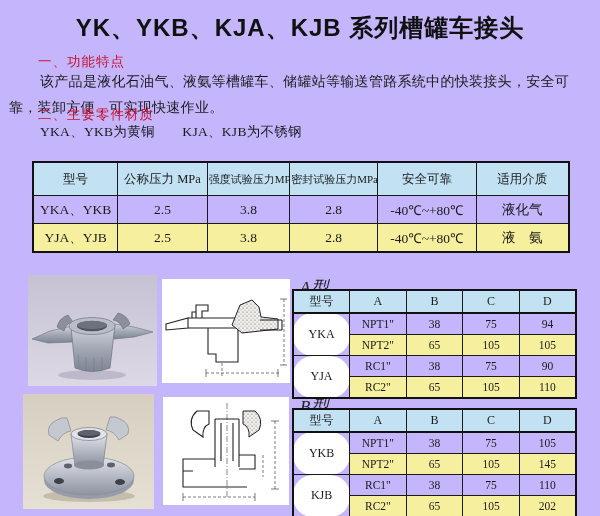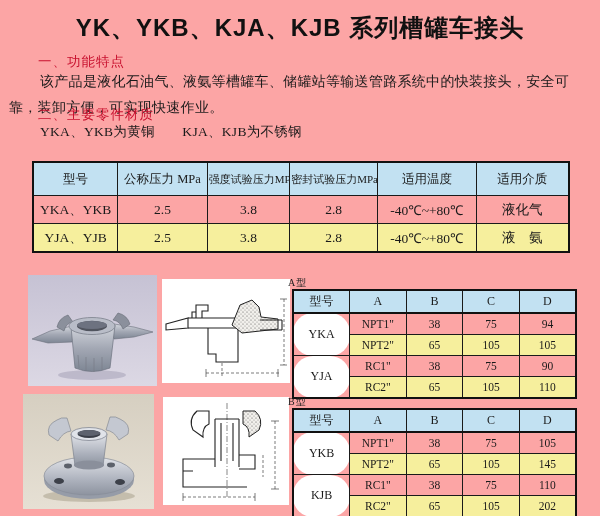--- a/index.html
+++ b/index.html
@@ -1,18 +1,18 @@
 <!DOCTYPE html>
 <html style="--heading-red: #c8102e; --table-header-blue: #c2e1f2; --row-yellow: #f6ef9d;"><head>
 <meta charset="utf-8">
 <style>
   html,body{margin:0;padding:0;background:#f3f3f3;}
   .page{
     position:relative;width:600px;height:516px;margin:0 auto;
-    background:#fca5a5;outline:1px solid #ddd;overflow:hidden;
+    background:#c4b5fd;outline:1px solid #ddd;overflow:hidden;
     font-family:"Liberation Serif", serif;color:#1a1a1a;
   }
   .title{
     position:absolute;top:12px;left:0;width:100%;margin:0;
     text-align:center;font-family:"Liberation Sans", sans-serif;
     font-size:24px;font-weight:bold;letter-spacing:1px;color:#111;
   }
   .sec-head{
     position:absolute;left:38px;
     font-family:"Liberation Sans", sans-serif;
@@ -36,21 +36,21 @@
   .perf .yellow td{background:var(--row-yellow,#f6ef9d);margin-left:12px;}
   .dim{width:285px;border:2px solid #111;}
   .dim-a{left:292px;top:289px;}
   .dim-b{left:292px;top:408px;}
   .dim .dh td{background:var(--table-header-blue,#c2e1f2);height:19px;font-size:12px;}
   .dim td{height:18px;font-size:11.5px;}
   .dim .dh{border-bottom:2px solid #111;}
   .dim .yellow td{background:var(--row-yellow,#f6ef9d);}
   .dim td.model{background:#ffffff;font-size:12px;border-radius:20px;}
   .dim-label{
-    position:absolute;left:288px;font-size:10px;color:#222;letter-spacing:1px;
+    position:absolute;left:300px;font-size:17px;color:#222;letter-spacing:1px;font-style:italic;
   }
   .photo,.drawing{position:absolute;}
   .photo svg,.drawing svg{display:block;}
   .photo-a{left:28px;top:275px;}
   .photo-b{left:23px;top:394px;}
   .drawing-a{left:162px;top:279px;}
   .drawing-b{left:163px;top:397px;}
 </style>
 </head>
 <body>
@@ -72,21 +72,21 @@
         <col style="width:16.4%">
         <col style="width:18.4%">
         <col style="width:17.3%">
       </colgroup>
     <tbody>
         <tr class="ph">
       <td>型号</td>
       <td>公称压力 MPa</td>
       <td class="sm">强度试验压力MPa</td>
       <td class="sm">密封试验压力MPa</td>
-      <td>适用温度</td>
+      <td>安全可靠</td>
       <td>适用介质</td>
     </tr>
     <tr class="dr">
       <td>YKA、YKB</td>
       <td>2.5</td>
       <td>3.8</td>
       <td>2.8</td>
       <td>-40℃~+80℃</td>
       <td>液化气</td>
     </tr>

